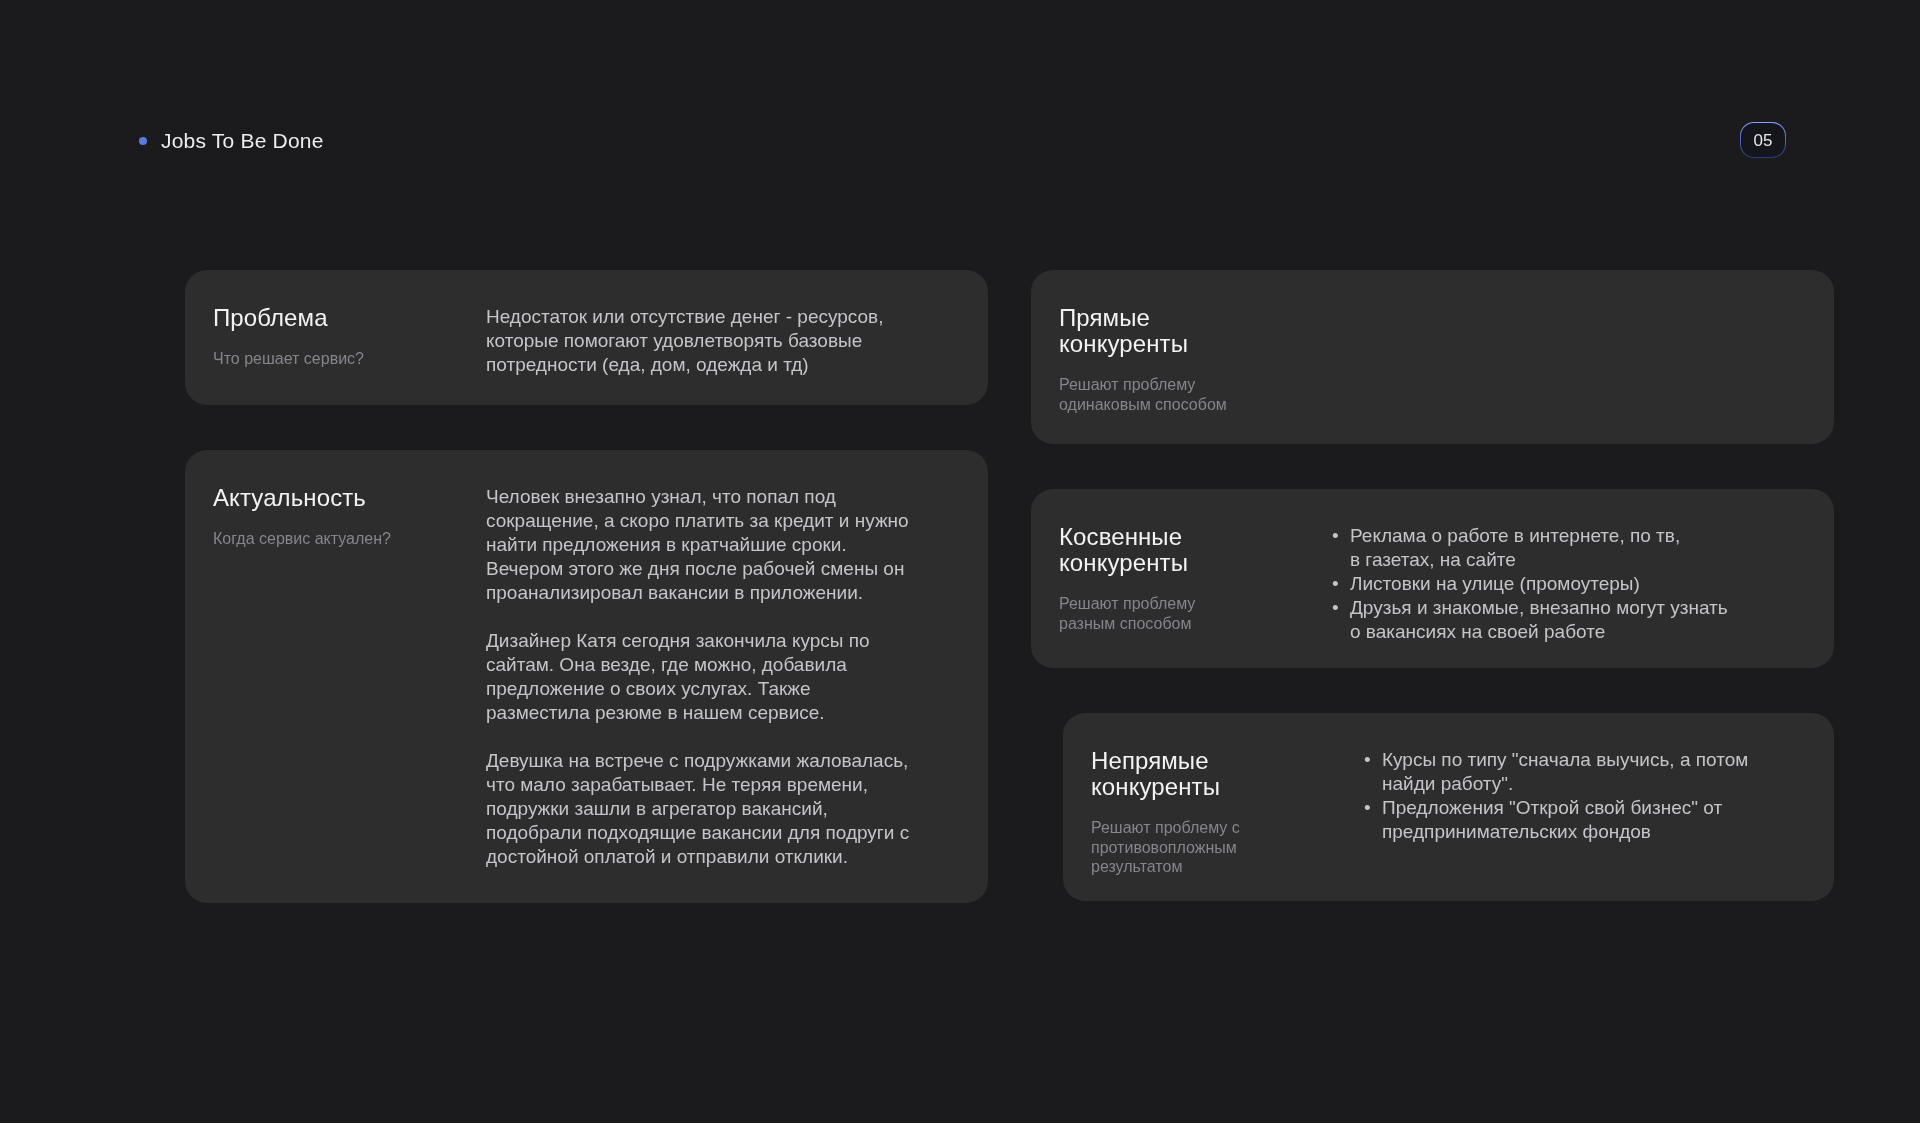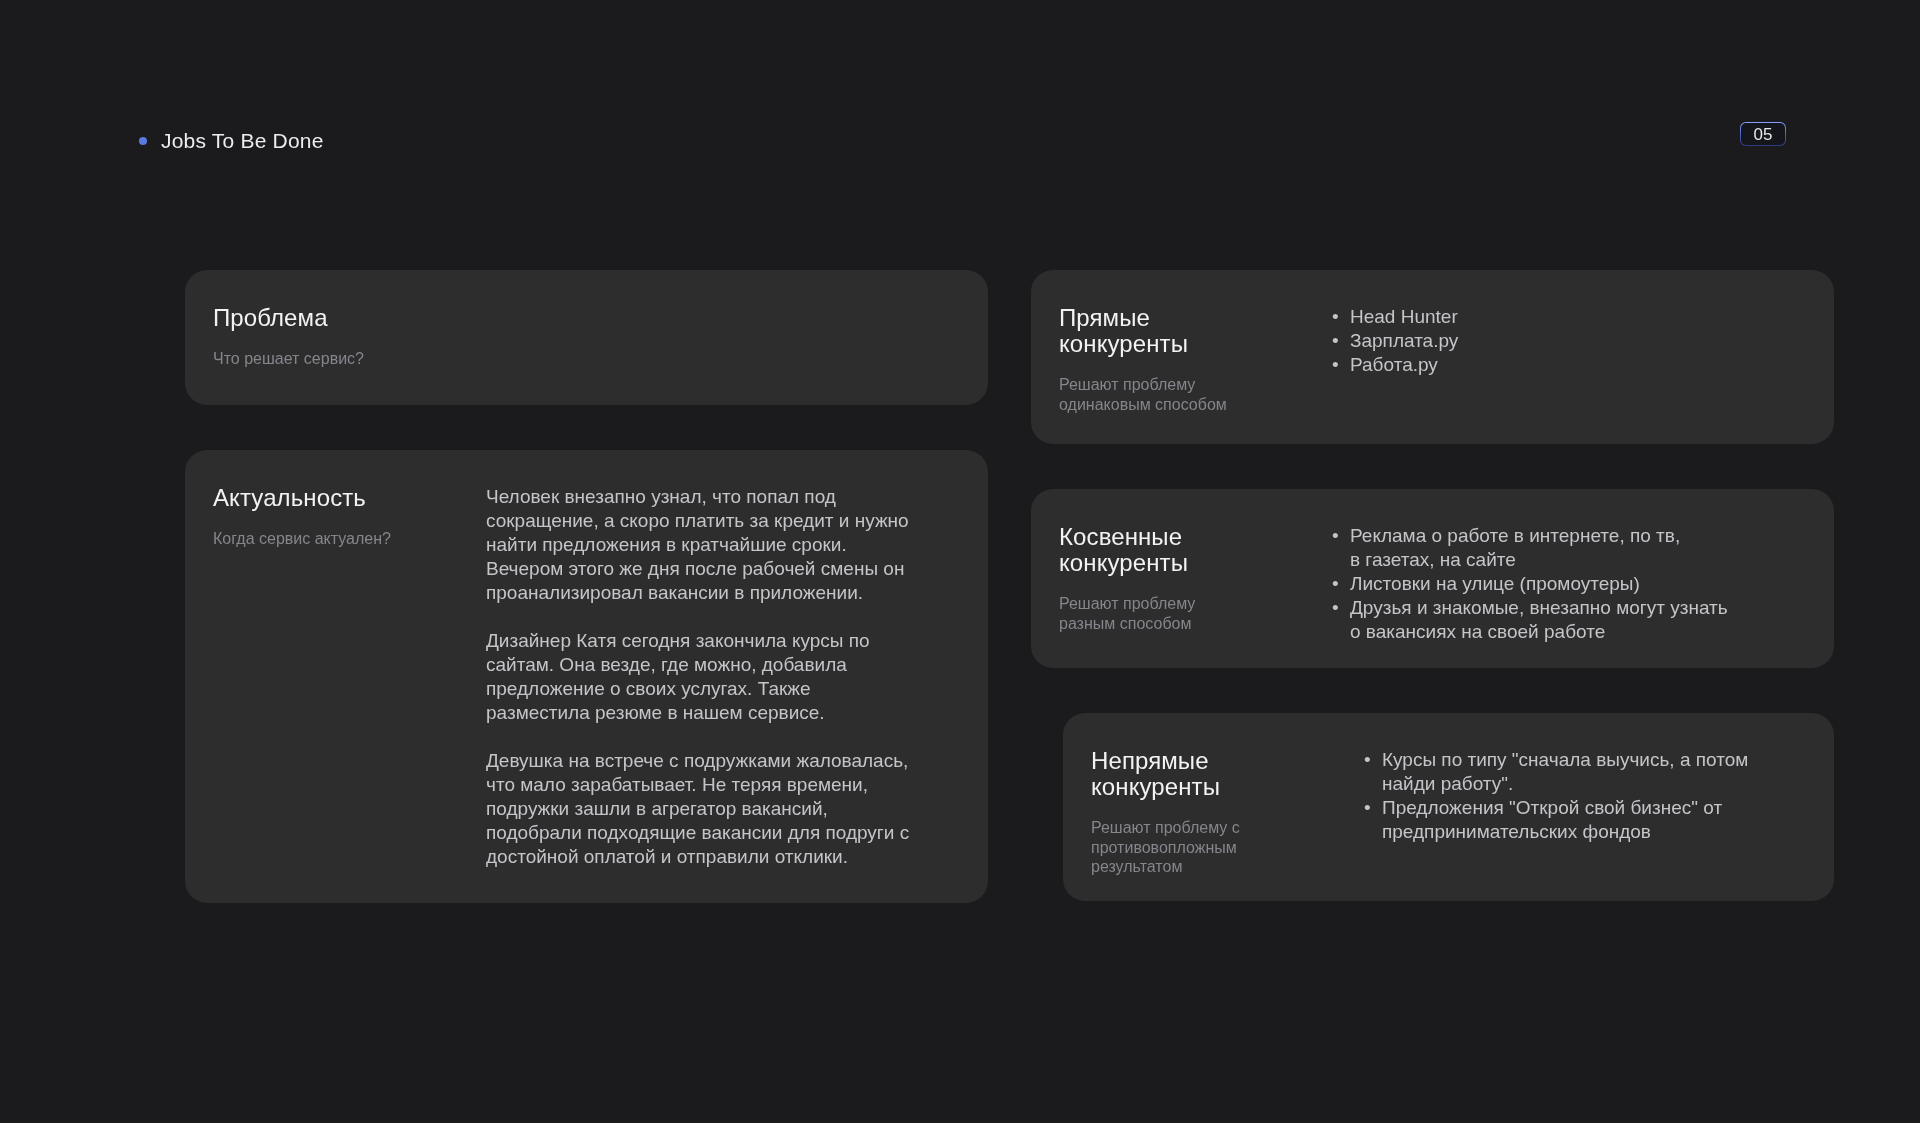--- a/index.html
+++ b/index.html
@@ -36,24 +36,24 @@
     color: #ececee;
     font-size: 21px;
     line-height: 26px;
     letter-spacing: 0.2px;
   }
   .page-badge {
     position: absolute;
     left: 1740px;
     top: 122px;
     width: 46px;
-    height: 24px;
+    height: 36px;
     box-sizing: border-box;
     border: 1.5px solid transparent;
-    border-radius: 6px;
+    border-radius: 14px;
     background:
       linear-gradient(#15161b, #15161b) padding-box,
       linear-gradient(180deg, #8aa0ff 0%, #4a5fc0 55%, #2e3a77 100%) border-box;
     display: flex;
     align-items: center;
     justify-content: center;
   }
   .page-badge span {
     color: #e6e7ea;
     font-size: 17px;
@@ -163,20 +163,25 @@
   </div>
 
   <div class="grid">
 
     <div class="col">
 
       <section class="card card-problem">
         <div class="card-label">
           <h2 class="card-title">Проблема</h2>
           <p class="card-subtitle">Что решает сервис?</p>
+        </div>
+        <div class="card-content">
+          <p class="body-text">Недостаток или отсутствие денег - ресурсов,
+которые помогают удовлетворять базовые
+потредности (еда, дом, одежда и тд)</p>
         </div>
       </section>
 
       <section class="card card-relevance">
         <div class="card-label">
           <h2 class="card-title">Актуальность</h2>
           <p class="card-subtitle">Когда сервис актуален?</p>
         </div>
         <div class="card-content paragraphs">
             <p>Человек внезапно узнал, что попал под
@@ -200,25 +205,20 @@
 
     <div class="col right">
 
       <section class="card card-direct">
         <div class="card-label">
           <h2 class="card-title">Прямые
 конкуренты</h2>
           <p class="card-subtitle">Решают проблему
 одинаковым способом</p>
         </div>
-        <ul class="bullet-list">
-            <li>Head Hunter</li>
-            <li>Зарплата.ру</li>
-            <li>Работа.ру</li>
-          </ul>
       </section>
 
       <section class="card card-indirect">
         <div class="card-label">
           <h2 class="card-title">Косвенные
 конкуренты</h2>
           <p class="card-subtitle">Решают проблему
 разным способом</p>
         </div>
         <ul class="bullet-list">

